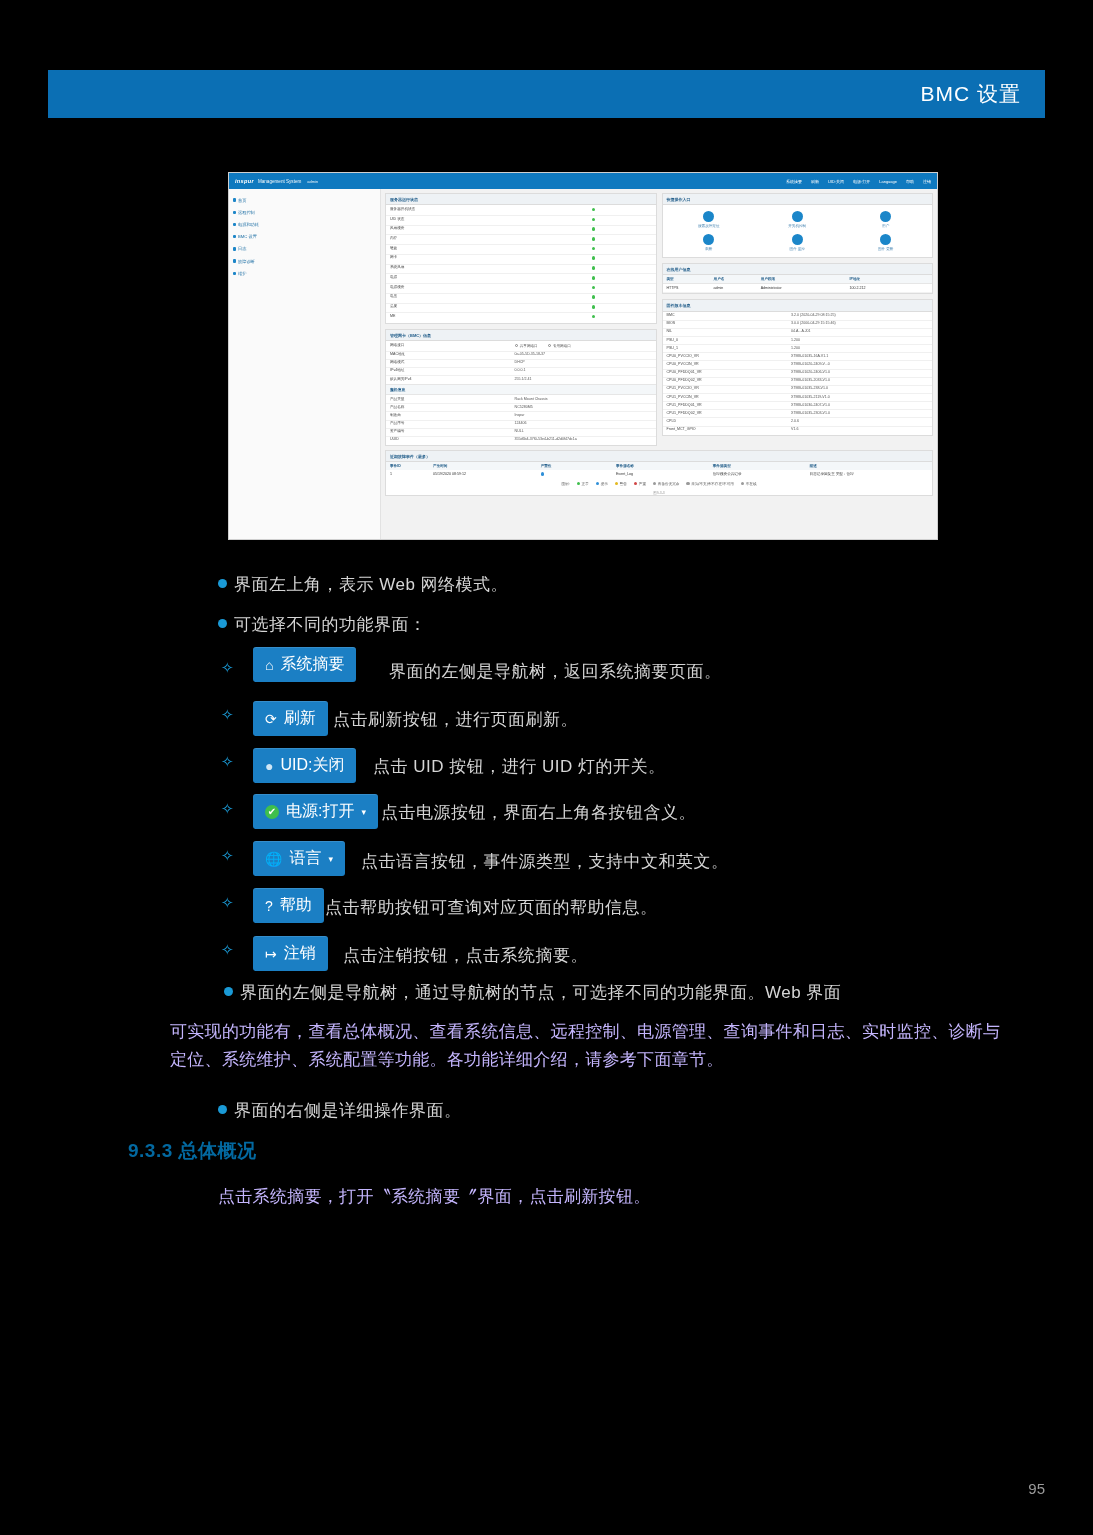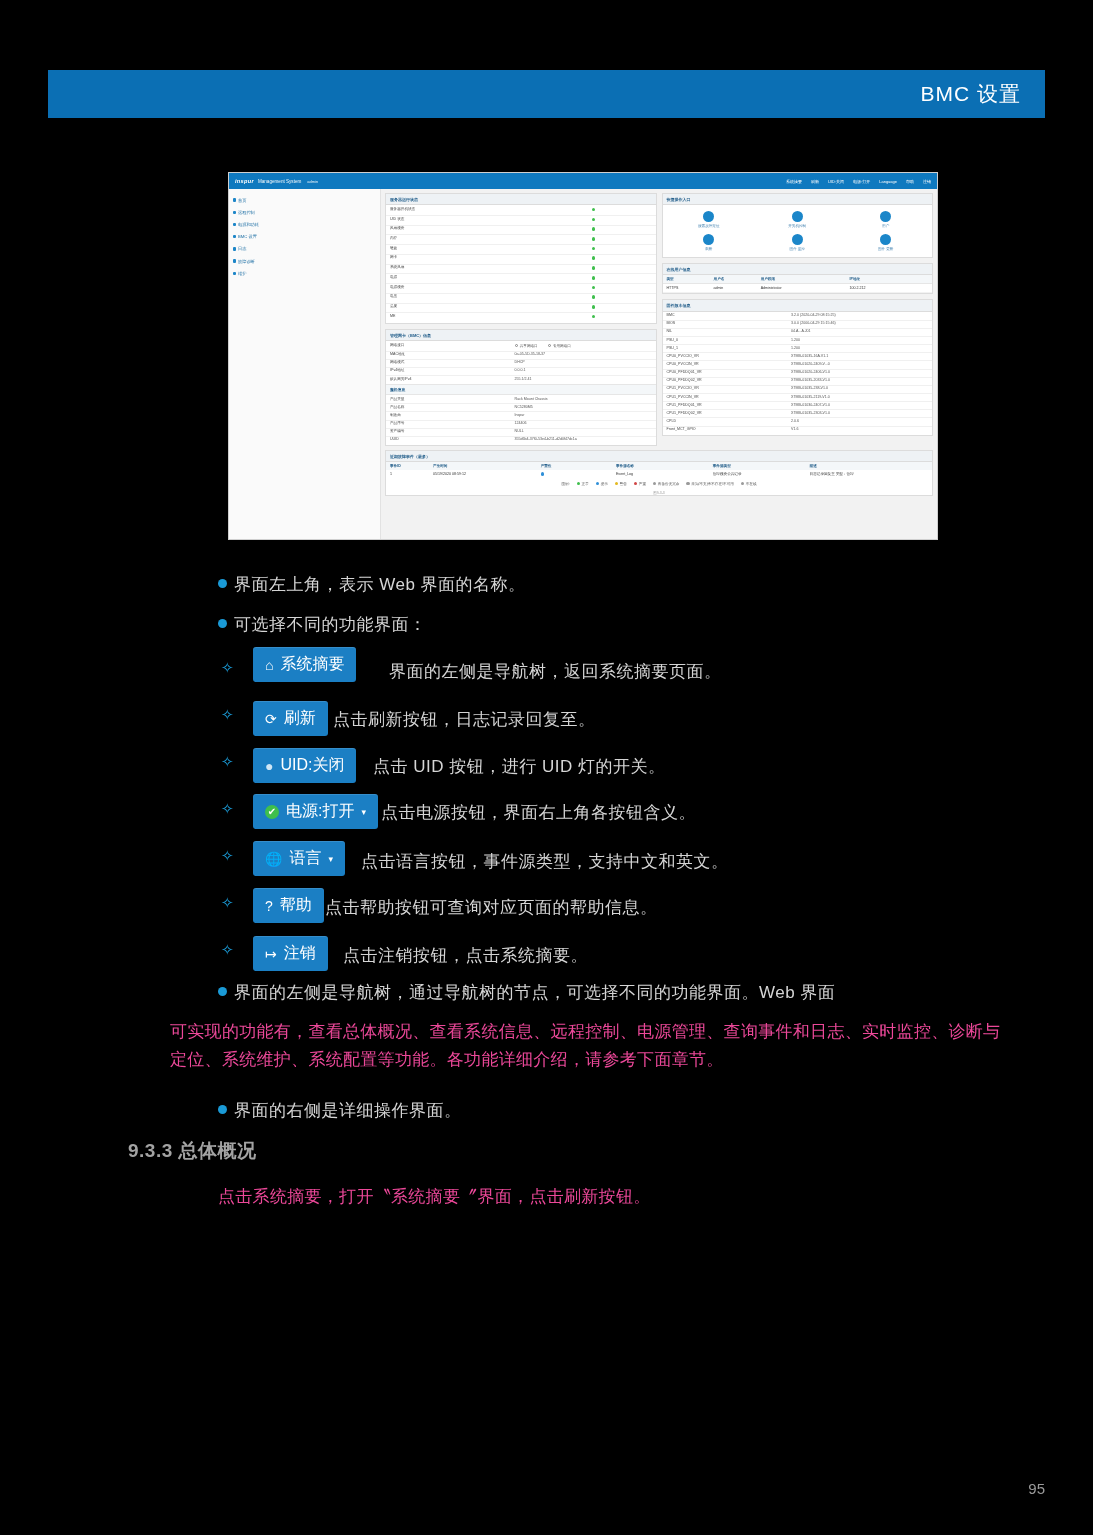--- a/index.html
+++ b/index.html
@@ -192,28 +192,28 @@
   .btn-chip .gi { font-size: 14px; line-height: 1; }
   .chip-caption {
     position: absolute;
     font-size: 17px;
     color: #d5d5d5;
     letter-spacing: .5px;
   }
   .para {
     position: absolute;
     font-size: 17px;
-    color: #ec4899;
+    color: #c4b5fd;
     line-height: 1.62;
     letter-spacing: .3px;
   }
   .section-title {
     position: absolute;
     font-size: 19px;
-    color: #a3a3a3;
+    color: #0369a1;
     font-weight: bold;
     letter-spacing: .5px;
   }
   .page-num {
     position: absolute;
     right: 48px;
     bottom: 38px;
     color: #9a9a9a;
     font-size: 15px;
     text-align: center;
@@ -502,40 +502,40 @@
           <span><i class="dot-gray"></i><span>不在线</span></span>
         </div>
         <div class="figure-foot">图9-3-3</div>
       </div>
 
     </div>
   </div>
 </div>
 
 <div class="bullet-line" style="left:218px; top:572px;">
-  <span class="bdot"></span><span>界面左上角，表示 Web 界面的名称。</span>
+  <span class="bdot"></span><span>界面左上角，表示 Web 网络模式。</span>
 </div>
 
 <div class="bullet-line" style="left:218px; top:612px;">
   <span class="bdot"></span><span>可选择不同的功能界面：</span>
 </div>
 
 <div class="diamond" style="left:221px; top:659px;">✧</div>
 <div class="btn-chip" style="left:253px; top:647px;">
   <span class="gi">⌂</span>
   <span>系统摘要</span>
 </div>
 <div class="chip-caption" style="left:389px; top:660px;">界面的左侧是导航树，返回系统摘要页面。</div>
 
 <div class="diamond" style="left:221px; top:706px;">✧</div>
 <div class="btn-chip" style="left:253px; top:701px;">
   <span class="gi">⟳</span>
   <span>刷新</span>
 </div>
-<div class="chip-caption" style="left:333px; top:708px;">点击刷新按钮，日志记录回复至。</div>
+<div class="chip-caption" style="left:333px; top:708px;">点击刷新按钮，进行页面刷新。</div>
 
 <div class="diamond" style="left:221px; top:753px;">✧</div>
 <div class="btn-chip" style="left:253px; top:748px;">
   <span class="gi" style="color:#cfe6f5;">●</span>
   <span>UID:关闭</span>
 </div>
 <div class="chip-caption" style="left:373px; top:755px;">点击 UID 按钮，进行 UID 灯的开关。</div>
 
 <div class="diamond" style="left:221px; top:800px;">✧</div>
 <div class="btn-chip" style="left:253px; top:794px;">
@@ -560,21 +560,21 @@
 </div>
 <div class="chip-caption" style="left:325px; top:896px;">点击帮助按钮可查询对应页面的帮助信息。</div>
 
 <div class="diamond" style="left:221px; top:941px;">✧</div>
 <div class="btn-chip" style="left:253px; top:936px;">
   <span class="gi">↦</span>
   <span>注销</span>
 </div>
 <div class="chip-caption" style="left:343px; top:944px;">点击注销按钮，点击系统摘要。</div>
 
-<div class="bullet-line" style="left:218px; top:980px;">
+<div class="bullet-line" style="left:224px; top:980px;">
   <span class="bdot"></span><span>界面的左侧是导航树，通过导航树的节点，可选择不同的功能界面。Web 界面</span>
 </div>
 <div class="para" style="left:170px; top:1018px; width:832px;">可实现的功能有，查看总体概况、查看系统信息、远程控制、电源管理、查询事件和日志、实时监控、诊断与定位、系统维护、系统配置等功能。各功能详细介绍，请参考下面章节。</div>
 
 <div class="bullet-line" style="left:218px; top:1098px;">
   <span class="bdot"></span><span>界面的右侧是详细操作界面。</span>
 </div>
 
 <div class="section-title" style="left:128px; top:1138px;">9.3.3  总体概况</div>
 <div class="para" style="left:218px; top:1183px; width:800px;">点击系统摘要，打开〝系统摘要〞界面，点击刷新按钮。</div>

